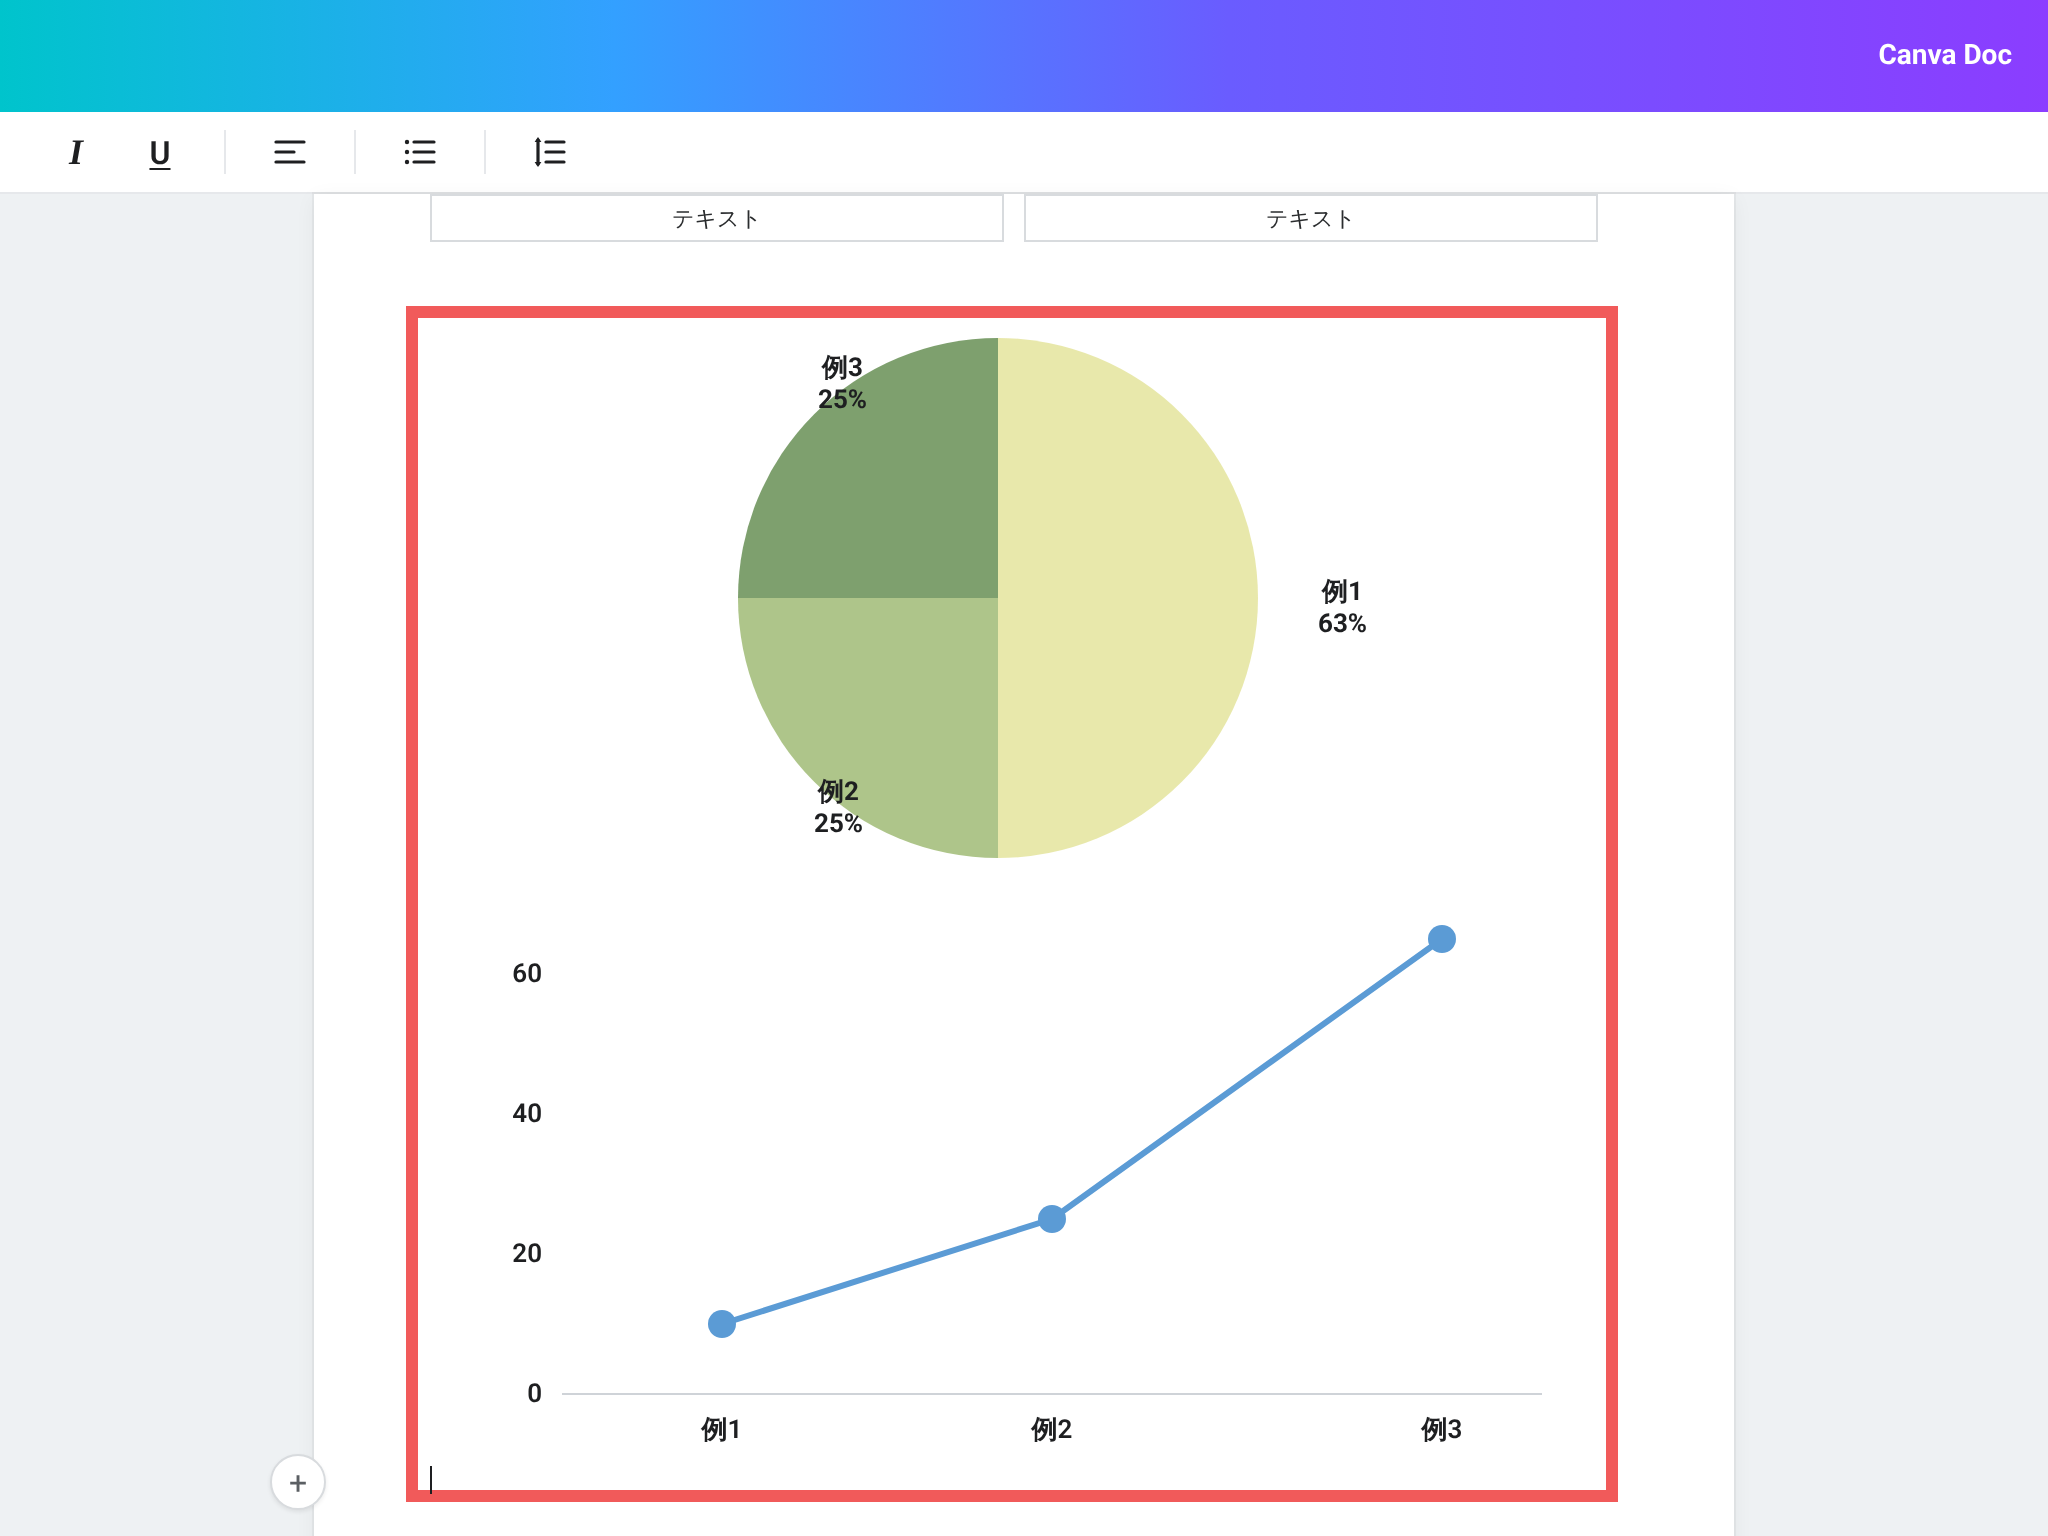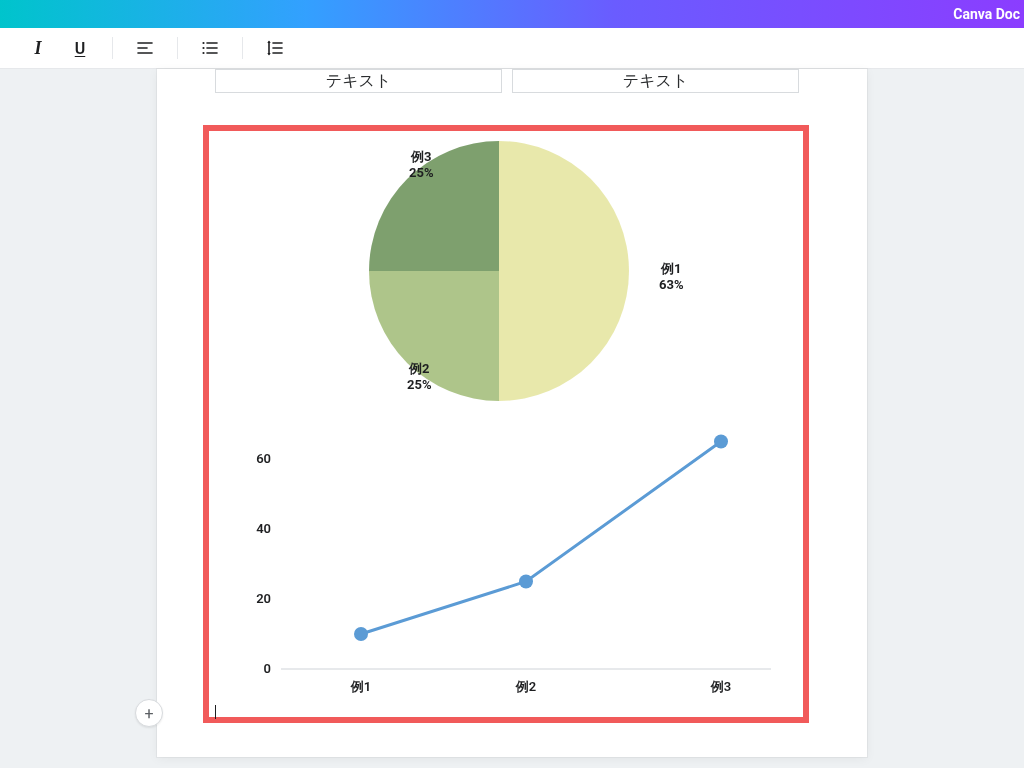--- a/index.html
+++ b/index.html
@@ -6,30 +6,30 @@
     margin: 0;
     padding: 0;
     width: 1024px;
     height: 768px;
     overflow: hidden;
     font-family: -apple-system, BlinkMacSystemFont, "Segoe UI", Roboto, "Helvetica Neue", Arial, "Noto Sans", sans-serif;
     background: #eef1f3;
   }
   
   .top-bar {
-    height: 28px;
+    height: 56px;
     width: 100%;
     background: linear-gradient(90deg, #00c4cc 0%, #33a0ff 30%, #6a5cff 60%, #8b3dff 100%);
     color: #fff;
     display: flex;
     align-items: center;
     justify-content: flex-end;
     font-weight: 700;
     font-size: 14px;
-    padding-right: 4px;
+    padding-right: 18px;
     box-sizing: border-box;
     text-align: right;
   }
   .top-bar .title {
     white-space: nowrap;
     overflow: hidden;
   }
   
   .toolbar {
     height: 40px;
@@ -92,21 +92,21 @@
     display: flex;
     gap: 10px;
   }
   .tpl-box {
     width: 285px;
     height: 22px;
     border: 1px solid #d8dbde;
     display: flex;
     align-items: center;
     justify-content: center;
-    font-size: 16px;
+    font-size: 11px;
     color: #2a2c2e;
     background: #fff;
     cursor: pointer;
   }
   
   .sel-frame {
     position: absolute;
     left: 46px;
     top: 56px;
     width: 606px;

